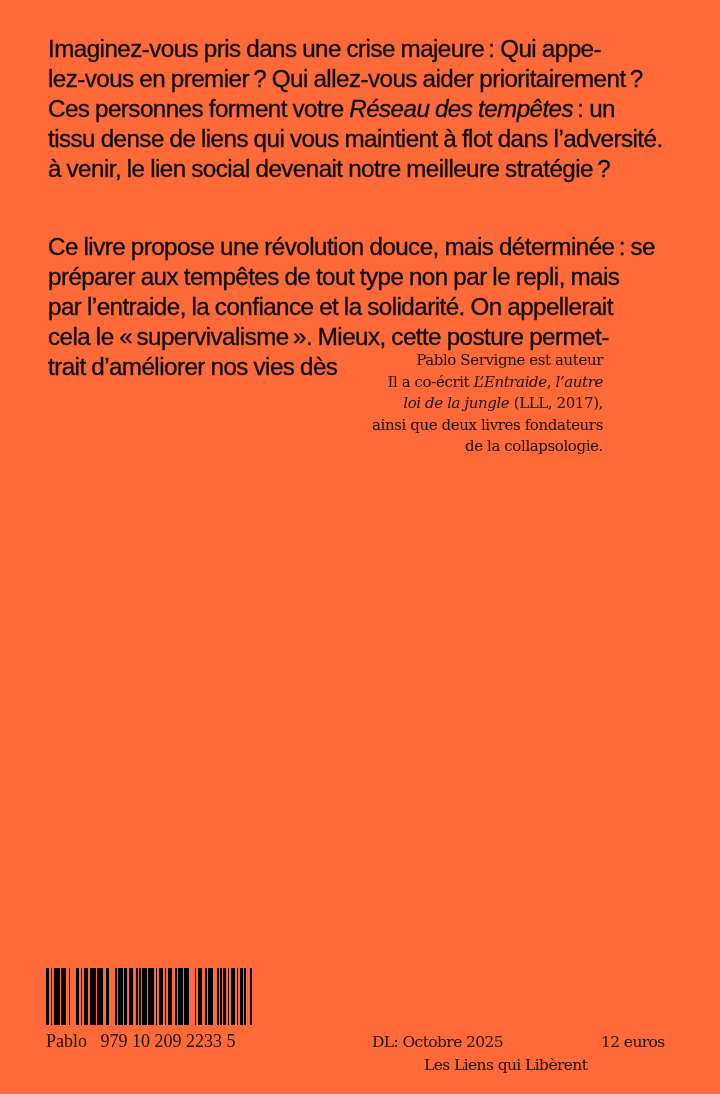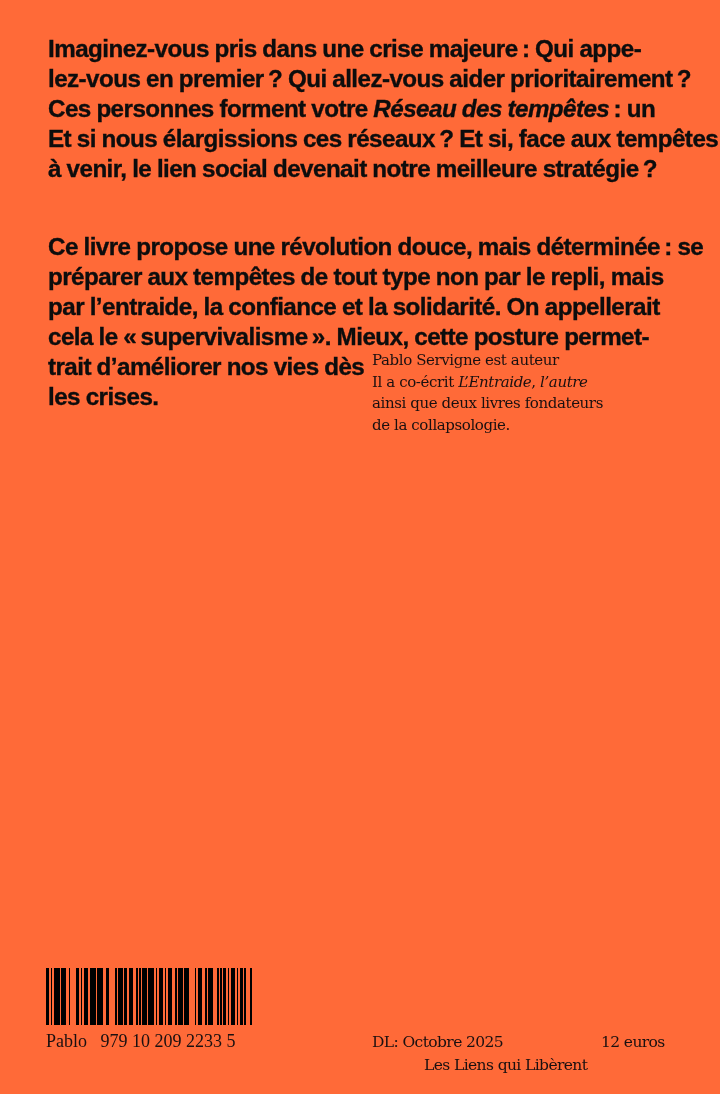--- a/index.html
+++ b/index.html
@@ -16,37 +16,38 @@
   }
   .blurb {
     position: absolute;
     left: 48px;
     width: 640px;
     font-family: "Liberation Sans", sans-serif;
     font-size: 24.2px;
     line-height: 30px;
     letter-spacing: -0.55px;
     word-spacing: -0.5px;
-    font-weight: 700;
+    font-weight: 400;
     -webkit-text-stroke: 0.35px #0d0d0d;
   }
   .blurb p { margin: 0; white-space: nowrap; }
   #blurb-1 { top: 34px; }
   #blurb-2 { top: 232px; }
   .blurb em { font-style: italic; margin-top: 28px; }
 
   .bio {
     position: absolute;
     left: 372px;
     top: 350px;
     font-family: "DejaVu Serif", serif;
     font-size: 15px;
     line-height: 21.5px;
     letter-spacing: -0.4px;
     color: #1a1010;
+    text-align: right;
   }
   .bio p { margin: 0; white-space: nowrap; }
   .bio em { font-style: italic; }
 
   .barcode {
     position: absolute;
     left: 46px;
     top: 968px;
     width: 206px;
     height: 57px;
@@ -102,36 +103,36 @@
     white-space: nowrap;
   }
 </style>
 </head>
 <body>
 
 <div class="blurb" id="blurb-1">
   <p>Imaginez-vous pris dans une crise majeure : Qui appe-</p>
   <p>lez-vous en premier ? Qui allez-vous aider prioritairement ?</p>
   <p><span>Ces personnes forment votre </span><em>Réseau des tempêtes</em><span> : un</span></p>
-  <p>Et si nous élargissions ces réseaux ? Et si, face aux tempêtes</p>
+  <p>tissu dense de liens qui vous maintient à flot dans l’adversité.</p>
   <p>à venir, le lien social devenait notre meilleure stratégie ?</p>
 </div>
 
 <div class="blurb" id="blurb-2">
   <p>Ce livre propose une révolution douce, mais déterminée : se</p>
   <p>préparer aux tempêtes de tout type non par le repli, mais</p>
   <p>par l’entraide, la confiance et la solidarité. On appellerait</p>
   <p>cela le « supervivalisme ». Mieux, cette posture permet-</p>
   <p>trait d’améliorer nos vies dès</p>
-  <p>les crises.</p>
 </div>
 
 <div class="bio">
   <p>Pablo Servigne est auteur</p>
   <p><span>Il a co-écrit </span><em>L’Entraide</em><span>, </span><em>l’autre</em></p>
+  <p><em>loi de la jungle</em><span> (LLL, 2017),</span></p>
   <p>ainsi que deux livres fondateurs</p>
   <p>de la collapsologie.</p>
 </div>
 
 <div class="barcode" id="barcode">
     <span style="width: 3.0073px; background: rgb(0, 0, 0);"></span>
     <span style="width: 1.50365px; background: transparent;"></span>
     <span style="width: 1.50365px; background: rgb(0, 0, 0);"></span>
     <span style="width: 1.50365px; background: transparent;"></span>
     <span style="width: 6.0146px; background: rgb(0, 0, 0);"></span>

